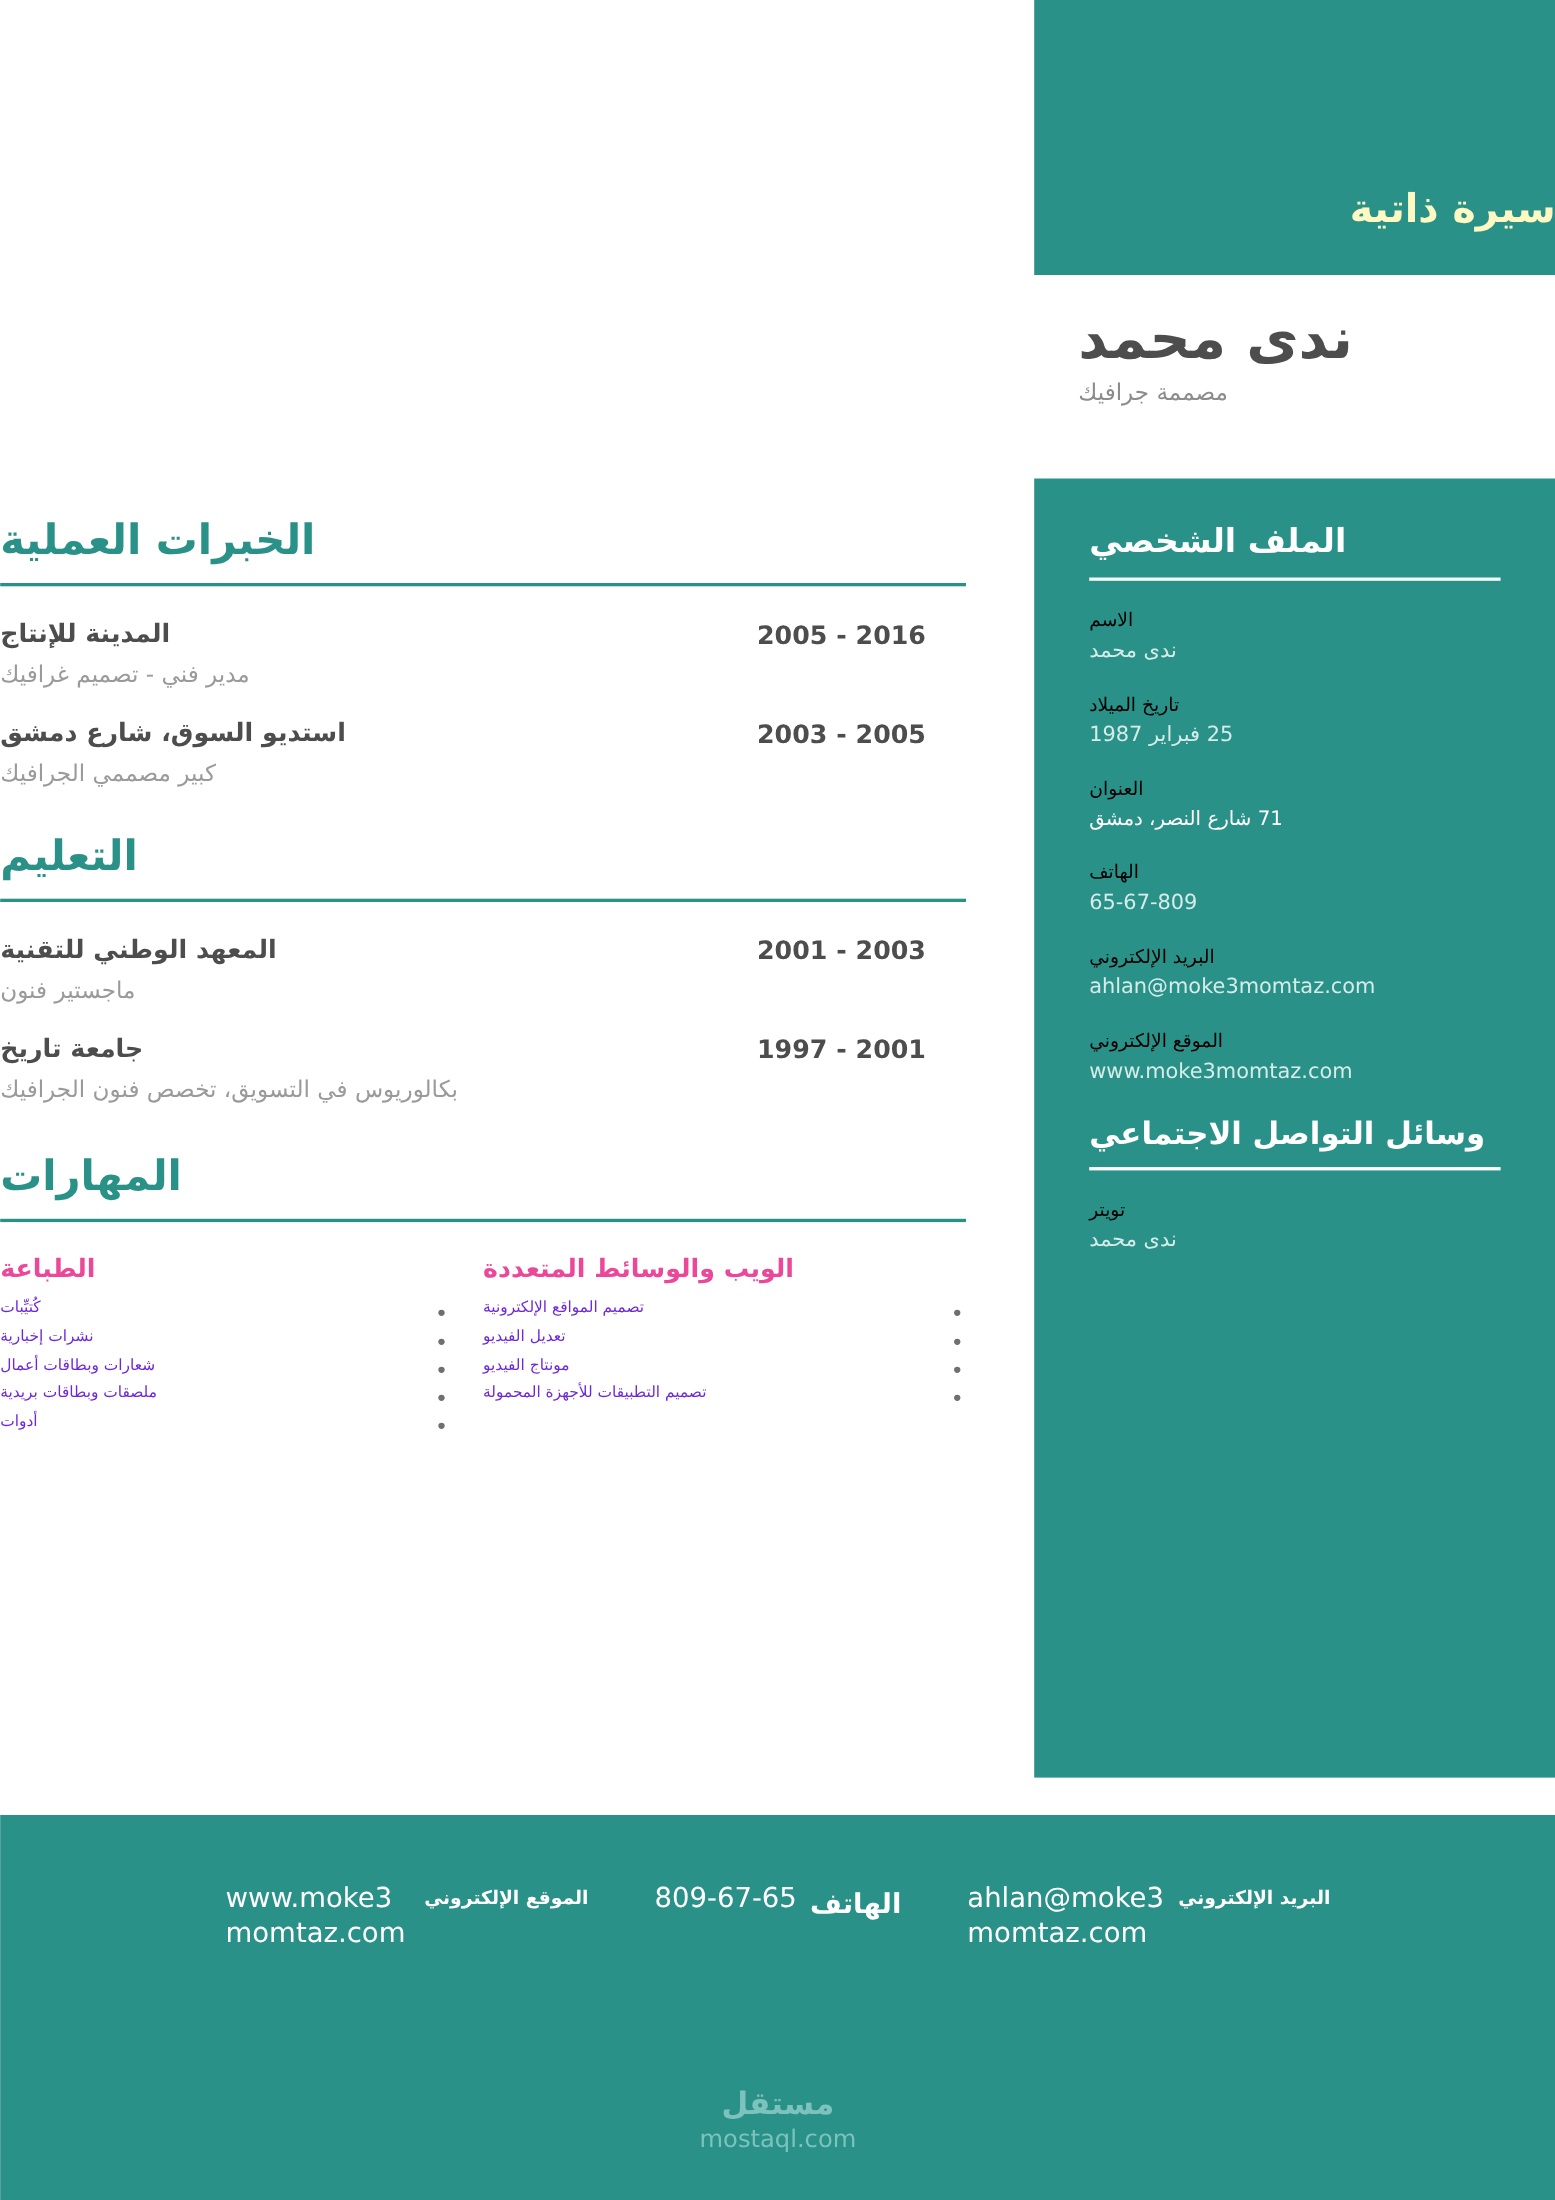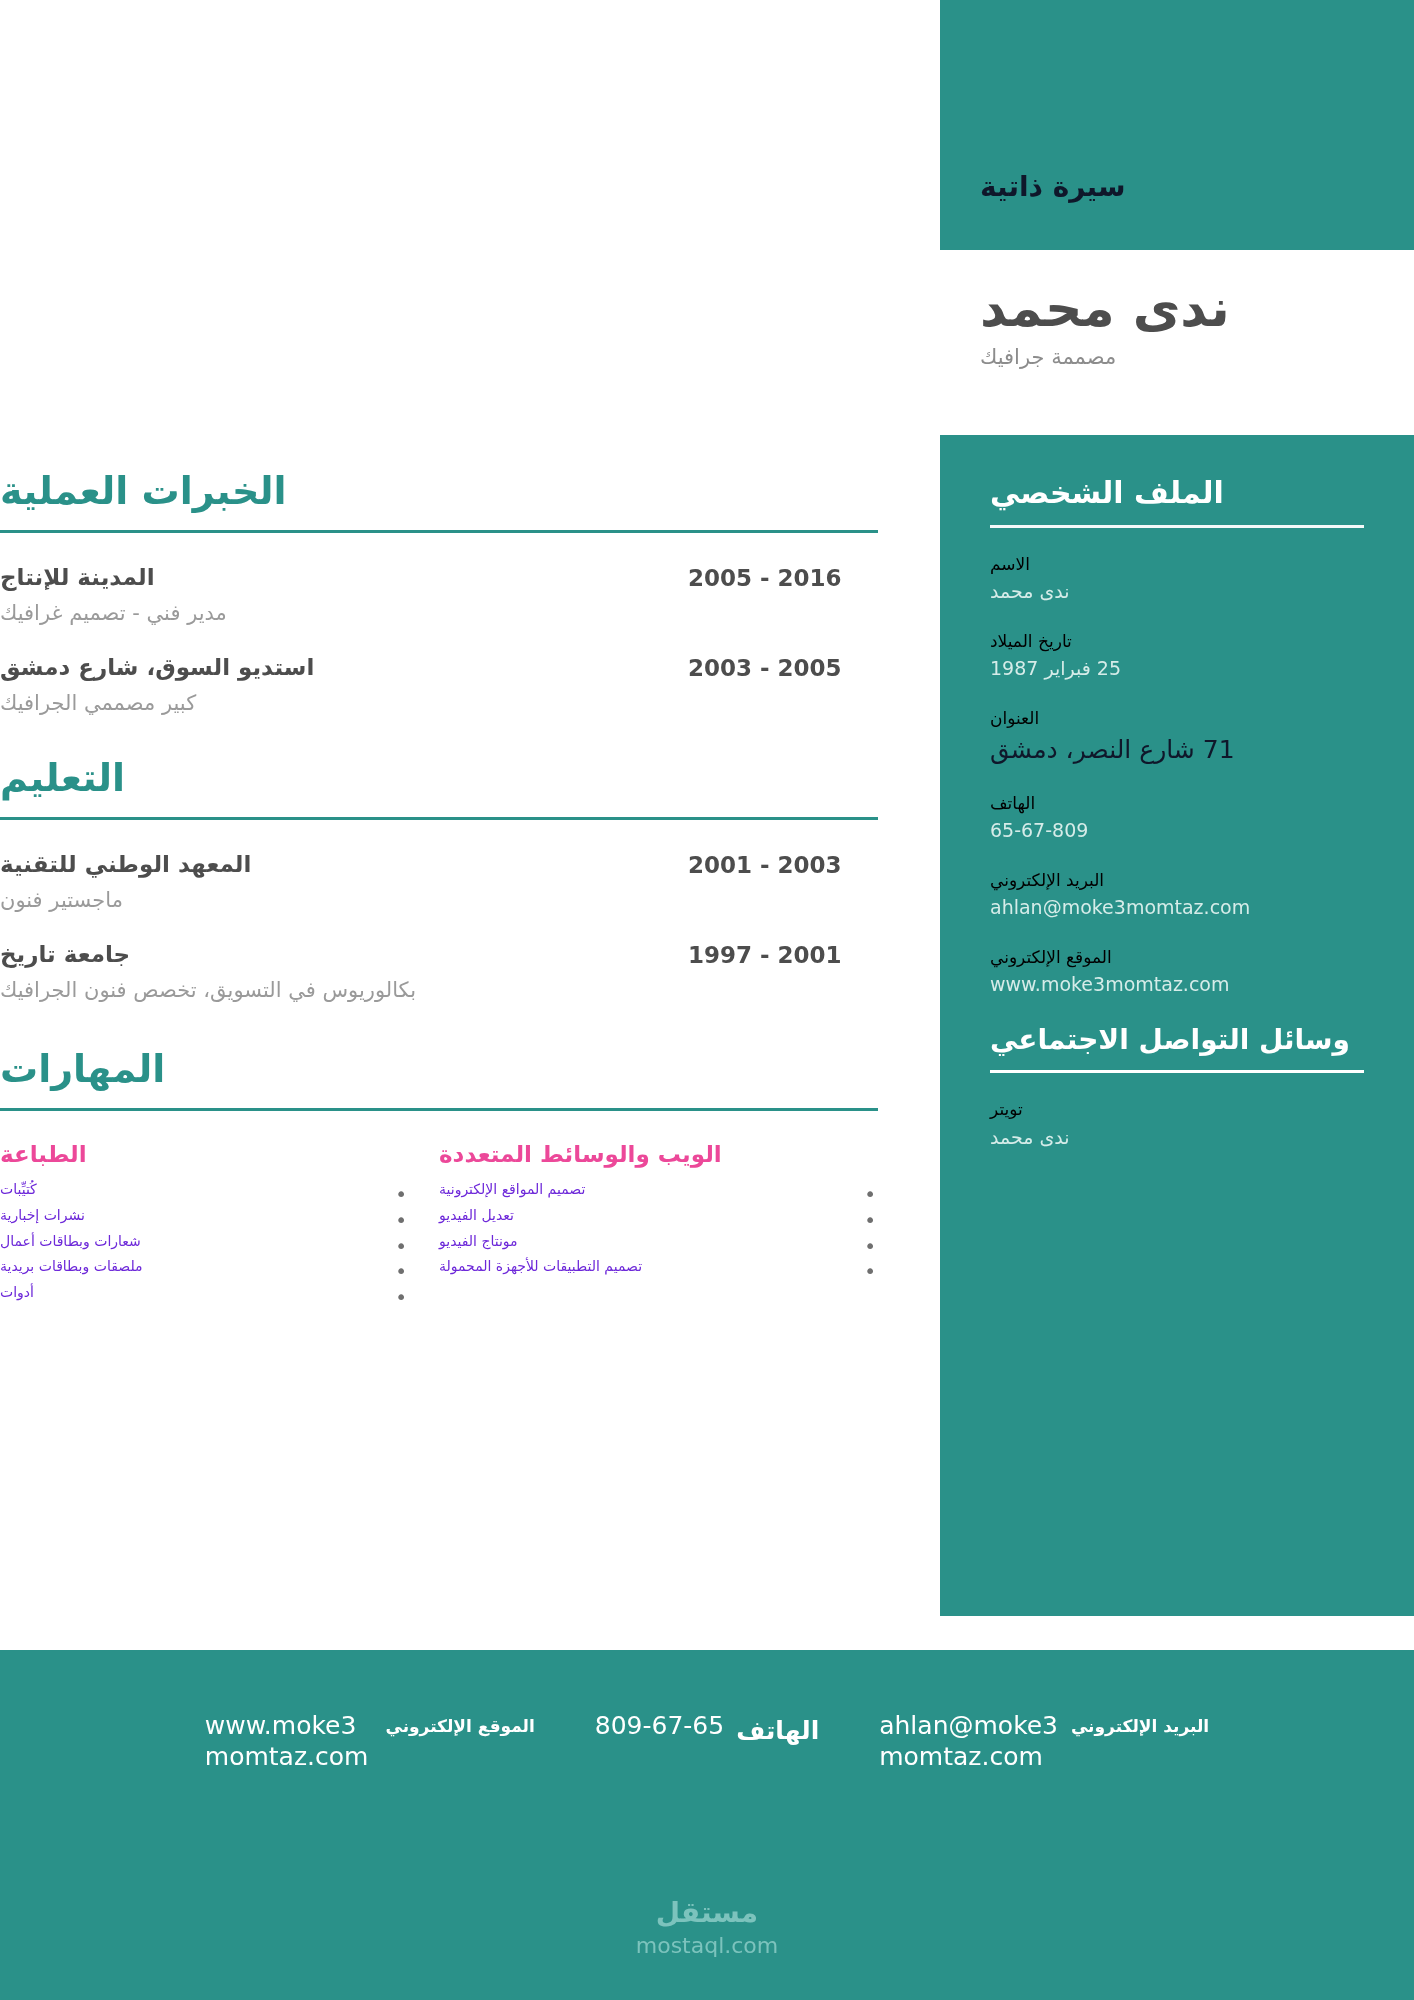--- a/index.html
+++ b/index.html
@@ -30,23 +30,23 @@
     right: 0;
     width: 474px;
     height: 250px;
     background: #2a9189;
   }
   .cv-label {
     position: absolute;
     top: 170px;
     right: 0;
     width: 434px;
-    text-align: left;
-    color: #0f172a;
-    font-size: 28px;
+    text-align: right;
+    color: #fef9c3;
+    font-size: 36px;
     font-weight: bold;
     letter-spacing: 1px;
     direction: rtl;
   }
   .name-block {
     position: absolute;
     top: 280px;
     right: 0;
     width: 434px;
     text-align: left;
@@ -97,21 +97,21 @@
     color: #000000;
     line-height: 1.25;
   }
   .field-value {
     font-size: 19px;
     color: #d6ece9;
     line-height: 1.4;
     margin-top: 3px;
     word-break: break-word;
   }
-  .field-value.big { font-size: 25px; color: #0f172a; }
+  .field-value.big { font-size: 18px; color: #ffffff; }
   .field-value.mono { font-family: "DejaVu Sans", sans-serif; direction: ltr; }
   .social-title {
     font-size: 28px;
     font-weight: bold;
     margin-top: 12px;
   }
   .social-rule {
     height: 3px;
     background: #ffffff;
     margin: 14px 0 26px 0;

